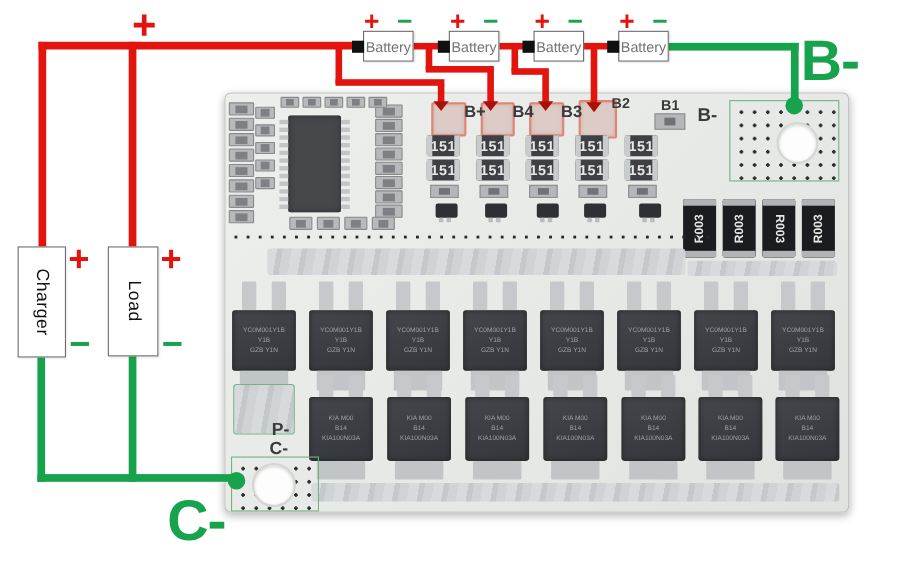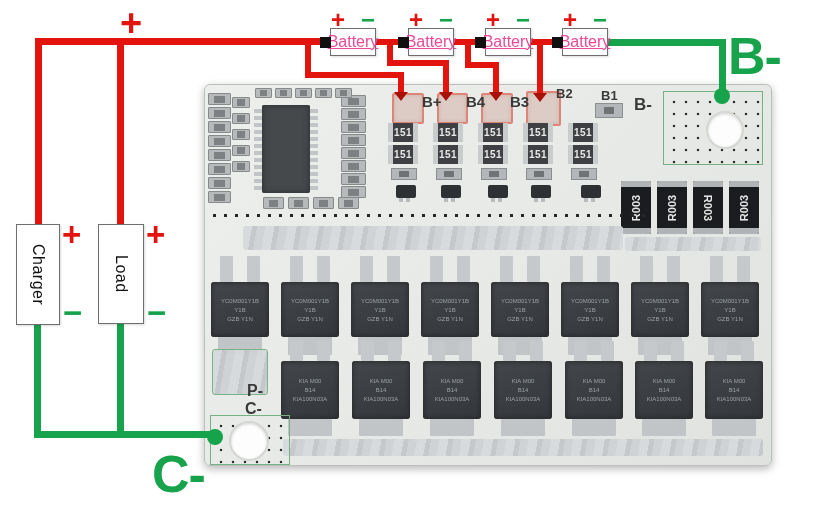--- a/index.html
+++ b/index.html
@@ -17,36 +17,36 @@
   .mark.plus{color:var(--red);}
   .mark.minus{color:var(--green);}
   .mark.big{font-size:38px;}
   .mark.med{font-size:33px;}
   .mark.sm{font-size:24px;}
 
   .big-label{position:absolute;z-index:4;color:var(--green);font-weight:800;font-size:52px;line-height:1;letter-spacing:-1px;}
 
   
   .bbox{position:absolute;z-index:3;background:#fff;border:1.5px solid #6e6e6e;box-shadow:1px 1px 2px rgba(0,0,0,.15);display:flex;align-items:center;justify-content:center;}
-  .bbox .lbl{font-size:16px;color:#ec4899;text-decoration:underline;}
+  .bbox .lbl{font-size:13px;color:#737373;}
   .vtext{writing-mode:vertical-rl;font-size:16px;color:#111;letter-spacing:.5px;}
   .conn{position:absolute;z-index:4;width:11px;height:11px;background:#101010;}
 
   
   .pcb{position:absolute;left:204px;top:84px;width:566px;height:380px;z-index:1;
        background:linear-gradient(135deg,#edefec 0%,#e6e9e5 55%,#dfe2de 100%);
        border:1px solid #bcc0bc;border-radius:6px;box-shadow:0 3px 8px rgba(0,0,0,.28);}
   .pcb *{position:absolute;}
   .smd{background:#b7babb;border:1px solid #87898b;border-radius:1px;}
   .smd::after{content:"";position:absolute;left:25%;top:15%;width:50%;height:70%;background:#7d8184;}
   .ic{background:#46494c;border-radius:2px;box-shadow:inset 0 0 6px #2b2d2f;}
   .pin{background:#c2c5c7;width:8px;height:4px;}
   .pad{background:#ddccc5;border:2px solid #e08477;border-radius:2px;box-shadow:inset 0 0 4px #c9b4ac;}
   .silk{color:#3a3a3a;font-weight:bold;z-index:5;line-height:1;}
-  .r151{background:#3e4043;border-radius:2px;color:#e8e8e8;display:flex;align-items:center;justify-content:center;font-size:10px;font-weight:bold;letter-spacing:.5px;}
+  .r151{background:#3e4043;border-radius:2px;color:#e8e8e8;display:flex;align-items:center;justify-content:center;font-size:13px;font-weight:bold;letter-spacing:.5px;}
   .r151::before,.r151::after{content:"";position:absolute;top:0;width:5px;height:100%;background:#c9cccd;}
   .r151::before{left:0;} .r151::after{right:0;}
   .pass{background:#b4b7b9;border:1px solid #8c8f91;}
   .pass::after{content:"";position:absolute;left:30%;top:20%;width:40%;height:60%;background:#6f7376;}
   .sot{background:#2e3134;border-radius:2px;}
   .sot::after{content:"";position:absolute;left:3px;bottom:-4px;width:4px;height:4px;background:#b9bcbe;box-shadow:7px 0 #b9bcbe;}
   .shunt{background:#1a1c1f;border-radius:2px;display:flex;align-items:center;justify-content:center;overflow:hidden;}
   .shunt::before{content:"";position:absolute;top:0;left:0;width:100%;height:6px;background:#b0b4b6;}
   .shunt::after{content:"";position:absolute;bottom:0;left:0;width:100%;height:6px;background:#b0b4b6;}
   .shunt span{color:#e6e6e6;font-size:11px;font-weight:bold;white-space:nowrap;transform:rotate(-90deg);}

